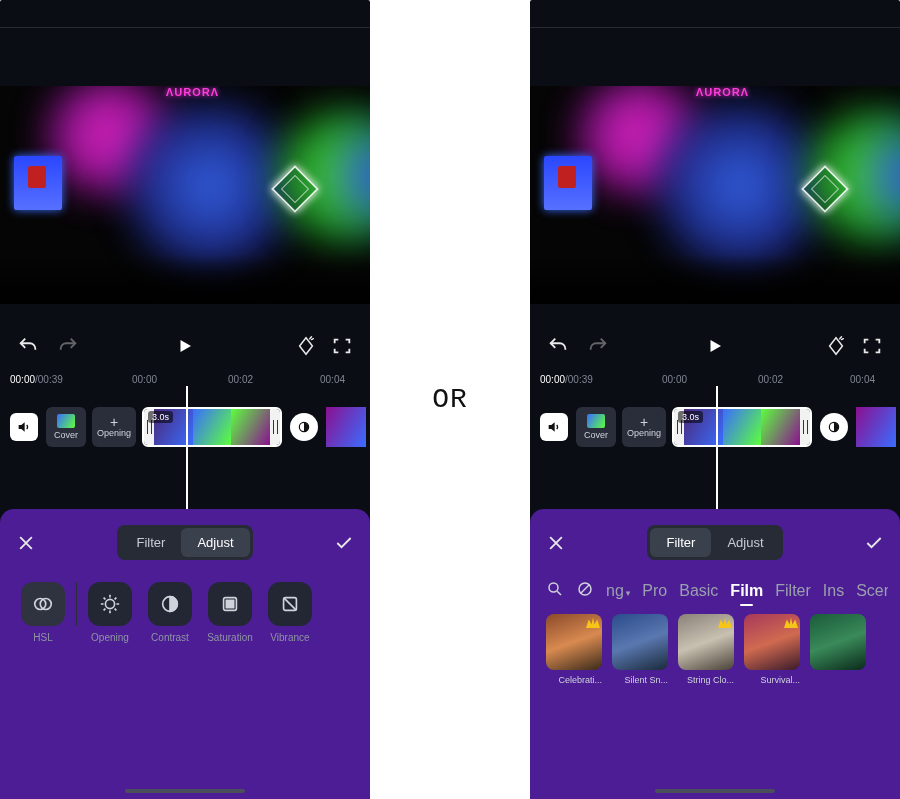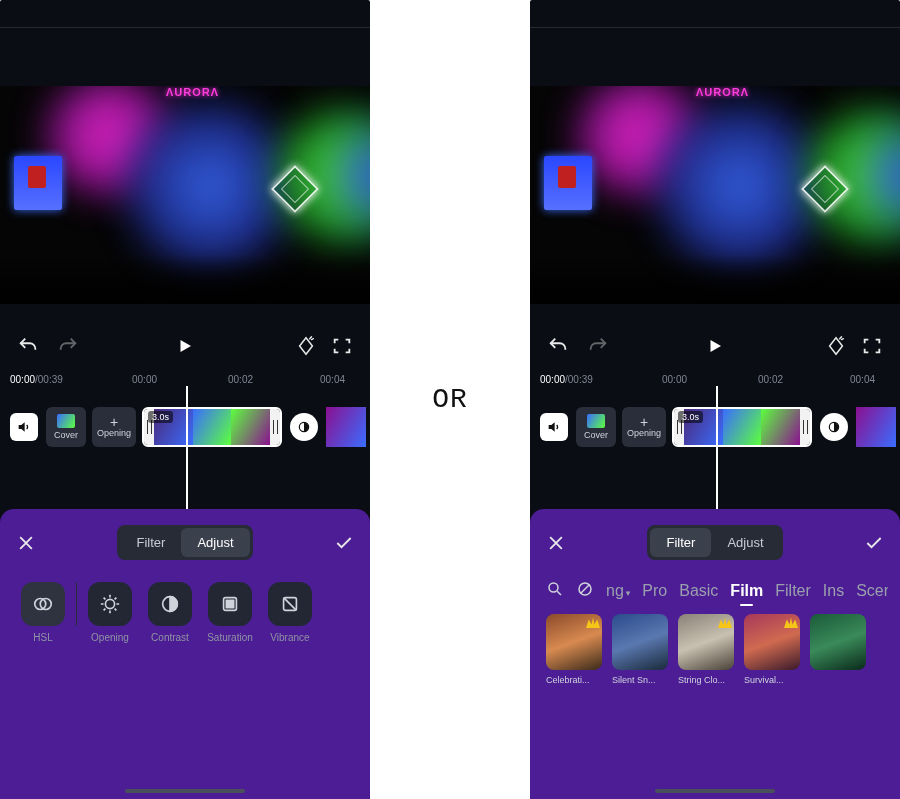--- a/index.html
+++ b/index.html
@@ -66,21 +66,21 @@
   .adj-label { font-size:10px; color:#8f95a3; text-align:center; white-space:nowrap; }
   .vsep { width:1px; height:44px; background:#2a2e3a; margin-top:0; }
   .filter-row { display:flex; align-items:center; gap:12px; padding:2px 4px 12px; color:#9aa0ad; font-size:16px; overflow:hidden;}
   .filter-row .srch svg{width:18px;height:18px;stroke:#cfd3dc;fill:none;stroke-width:2;}
   .filter-row .none svg{width:18px;height:18px;stroke:#cfd3dc;fill:none;stroke-width:2;}
   .filter-row .cat { cursor:pointer; white-space:nowrap; }
   .filter-row .cat.active { color:#fff; font-weight:600; position:relative;}
   .filter-row .cat.active::after{content:"";position:absolute;left:30%;right:30%;bottom:-6px;height:2px;background:#fff;border-radius:2px;}
   .filter-row .drop::after{content:"▾"; font-size:9px; margin-left:2px;}
   .filter-thumbs { display:flex; gap:10px; padding:0 4px; overflow:hidden; }
-  .fthumb { display:flex; flex-direction:column; align-items:flex-start; gap:5px; min-width:56px; }
+  .fthumb { display:flex; flex-direction:column; align-items:flex-end; gap:5px; min-width:56px; }
   .fthumb .timg { width:56px; height:56px; border-radius:8px; position:relative; overflow:hidden;}
   .fthumb .timg .crown { position:absolute; right:2px; top:2px; width:14px; height:12px; background:#f5c518; clip-path: polygon(0 100%, 20% 30%, 40% 70%, 50% 10%, 60% 70%, 80% 30%, 100% 100%); }
   .fthumb .tl { font-size:9px; color:#cfd3dc; max-width:56px; overflow:hidden; text-overflow:ellipsis; white-space:nowrap;}
   .home-ind { position:absolute; bottom:6px; left:50%; transform:translateX(-50%); width:120px; height:4px; border-radius:3px; background:#4a4f5c;}
 </style>
 </head>
 <body>
 <div class="stage">
 
 <div class="phone left">

